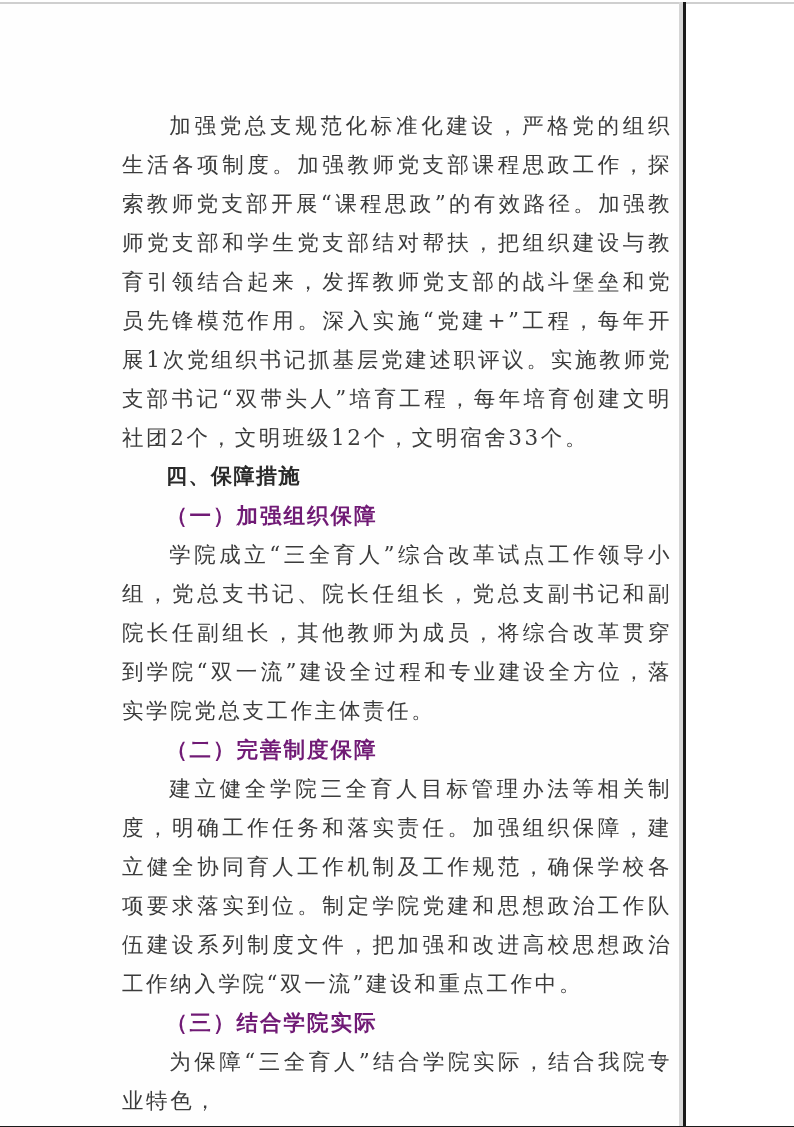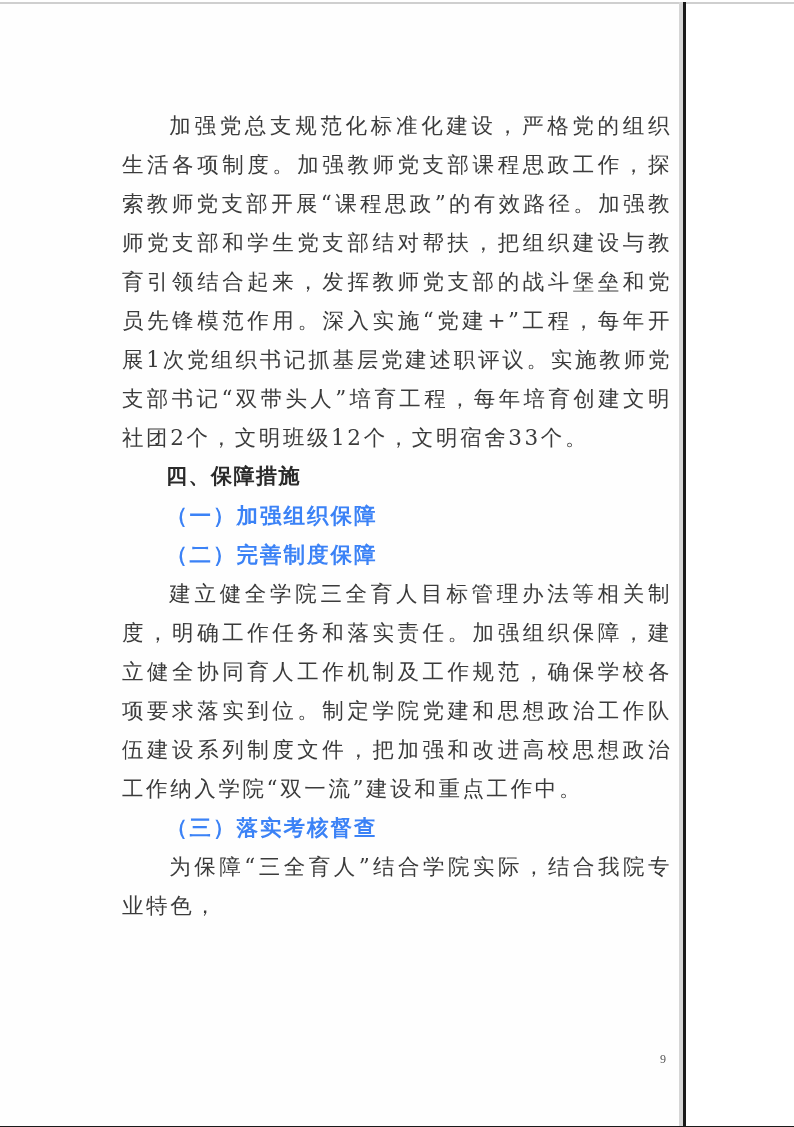--- a/index.html
+++ b/index.html
@@ -71,21 +71,21 @@
       font-weight: bold;
       color: #2a2a2a;
     }
     .heading-2 {
       margin: 0;
       font-size: 21.5px;
       line-height: 39px;
       letter-spacing: 2px;
       padding-left: 44px;
       font-weight: bold;
-      color: #3b82f6;
+      color: #701a75;
     }
     .page-number {
       position: absolute;
       left: 660px;
       top: 1050px;
       font-family: "Liberation Serif", "DejaVu Serif", serif;
       font-size: 12px;
       color: #555555;
     }
   </style>
@@ -97,22 +97,23 @@
   <div class="right-edge-soft"></div>
   <div class="right-edge"></div>
   <div class="bottom-edge"></div>
 
   <div class="content">
     <p class="para">加强党总支规范化标准化建设，严格党的组织生活各项制度。加强教师党支部课程思政工作，探索教师党支部开展“课程思政”的有效路径。加强教师党支部和学生党支部结对帮扶，把组织建设与教育引领结合起来，发挥教师党支部的战斗堡垒和党员先锋模范作用。深入实施“党建+”工程，每年开展1次党组织书记抓基层党建述职评议。实施教师党支部书记“双带头人”培育工程，每年培育创建文明社团2个，文明班级12个，文明宿舍33个。</p>
 
     <p class="heading-1">四、保障措施</p>
 
     <p class="heading-2">（一）加强组织保障</p>
+    <p class="para">学院成立“三全育人”综合改革试点工作领导小组，党总支书记、院长任组长，党总支副书记和副院长任副组长，其他教师为成员，将综合改革贯穿到学院“双一流”建设全过程和专业建设全方位，落实学院党总支工作主体责任。</p>
 
     <p class="heading-2">（二）完善制度保障</p>
     <p class="para">建立健全学院三全育人目标管理办法等相关制度，明确工作任务和落实责任。加强组织保障，建立健全协同育人工作机制及工作规范，确保学校各项要求落实到位。制定学院党建和思想政治工作队伍建设系列制度文件，把加强和改进高校思想政治工作纳入学院“双一流”建设和重点工作中。</p>
 
-    <p class="heading-2">（三）落实考核督查</p>
+    <p class="heading-2">（三）结合学院实际</p>
     <p class="para">为保障“三全育人”结合学院实际，结合我院专业特色，</p>
   </div>
 
   <div class="page-number">9</div>
 </div>
 
 </body></html>

